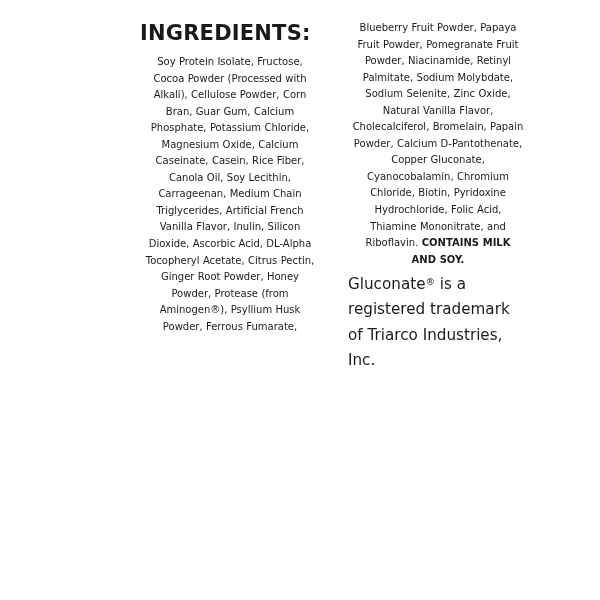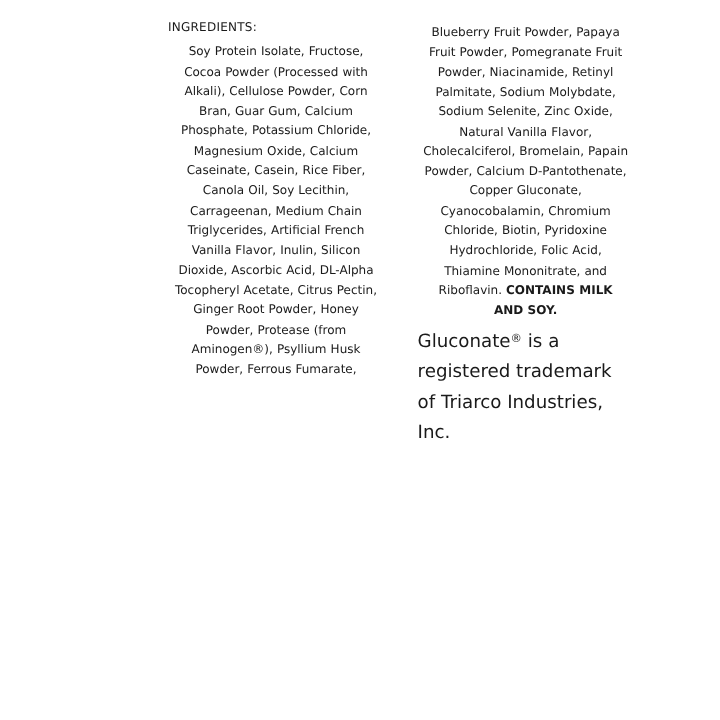--- a/index.html
+++ b/index.html
@@ -22,22 +22,22 @@
     display: flex;
     flex-direction: row;
     gap: 28px;
     align-items: flex-start;
   }
   .col {
     width: 180px;
     flex: 0 0 auto;
   }
   .heading {
-    font-size: 10px;
-    font-weight: normal;
+    font-size: 21px;
+    font-weight: bold;
     letter-spacing: 0.2px;
     line-height: 1.62;
     margin: 0 0 1px 0;
   }
   .body-text {
     font-size: 10px;
     line-height: 1.655;
     margin: 4px;
     text-align: center;
     word-spacing: 0.2px;

